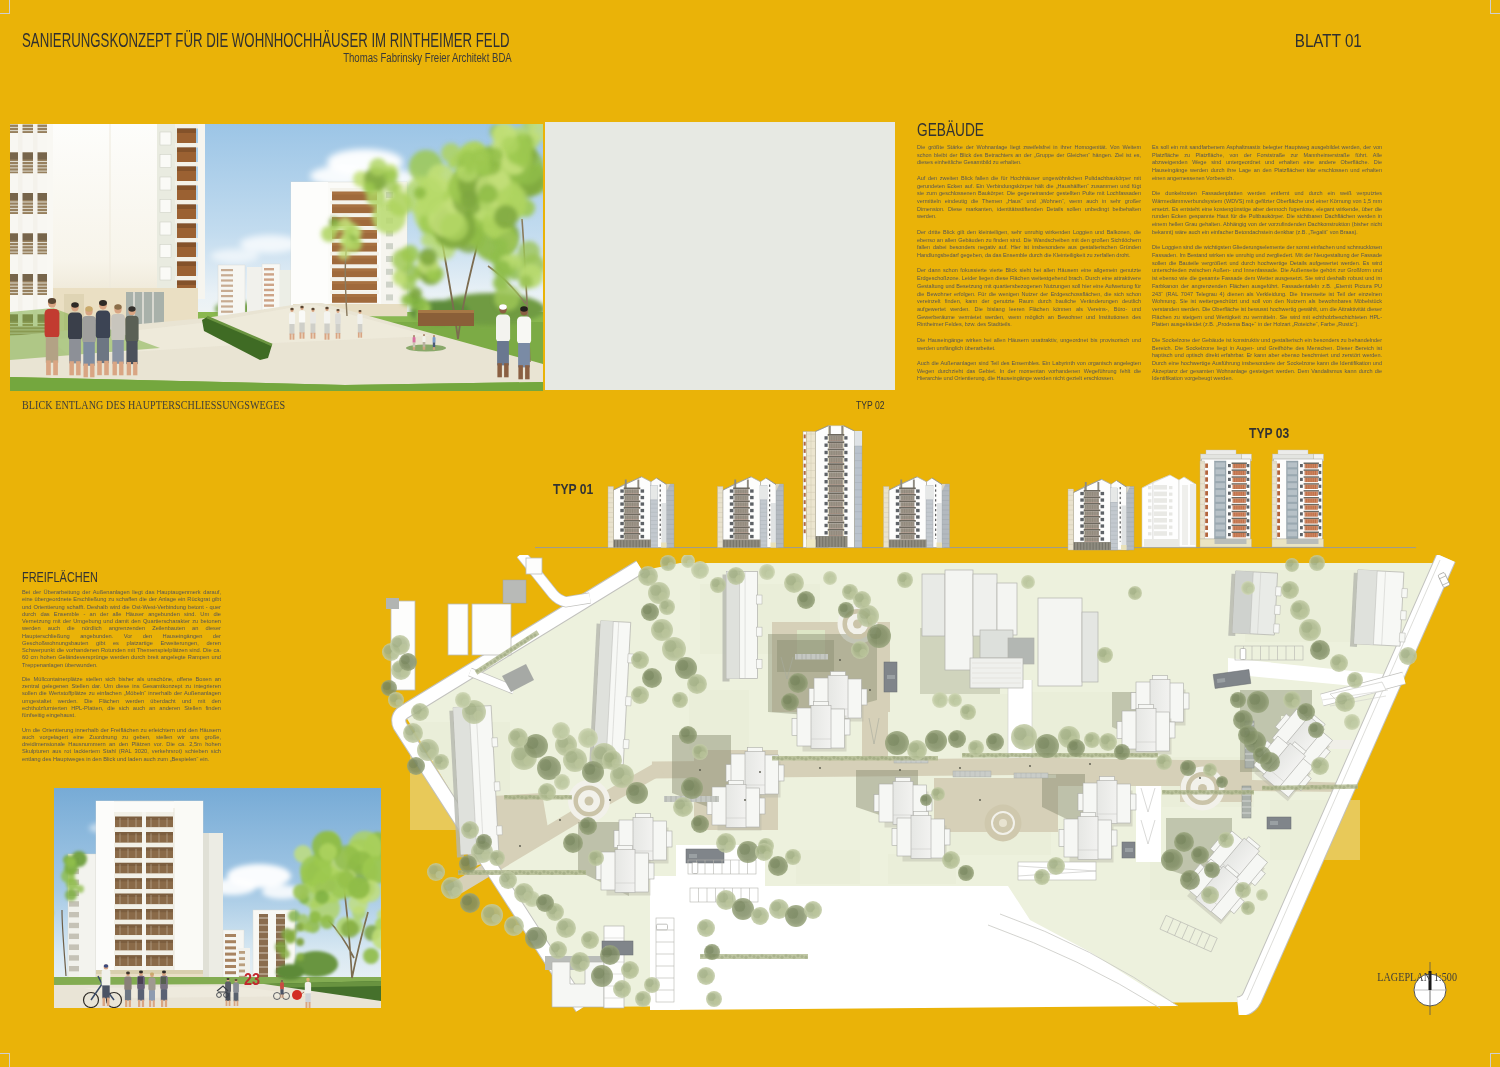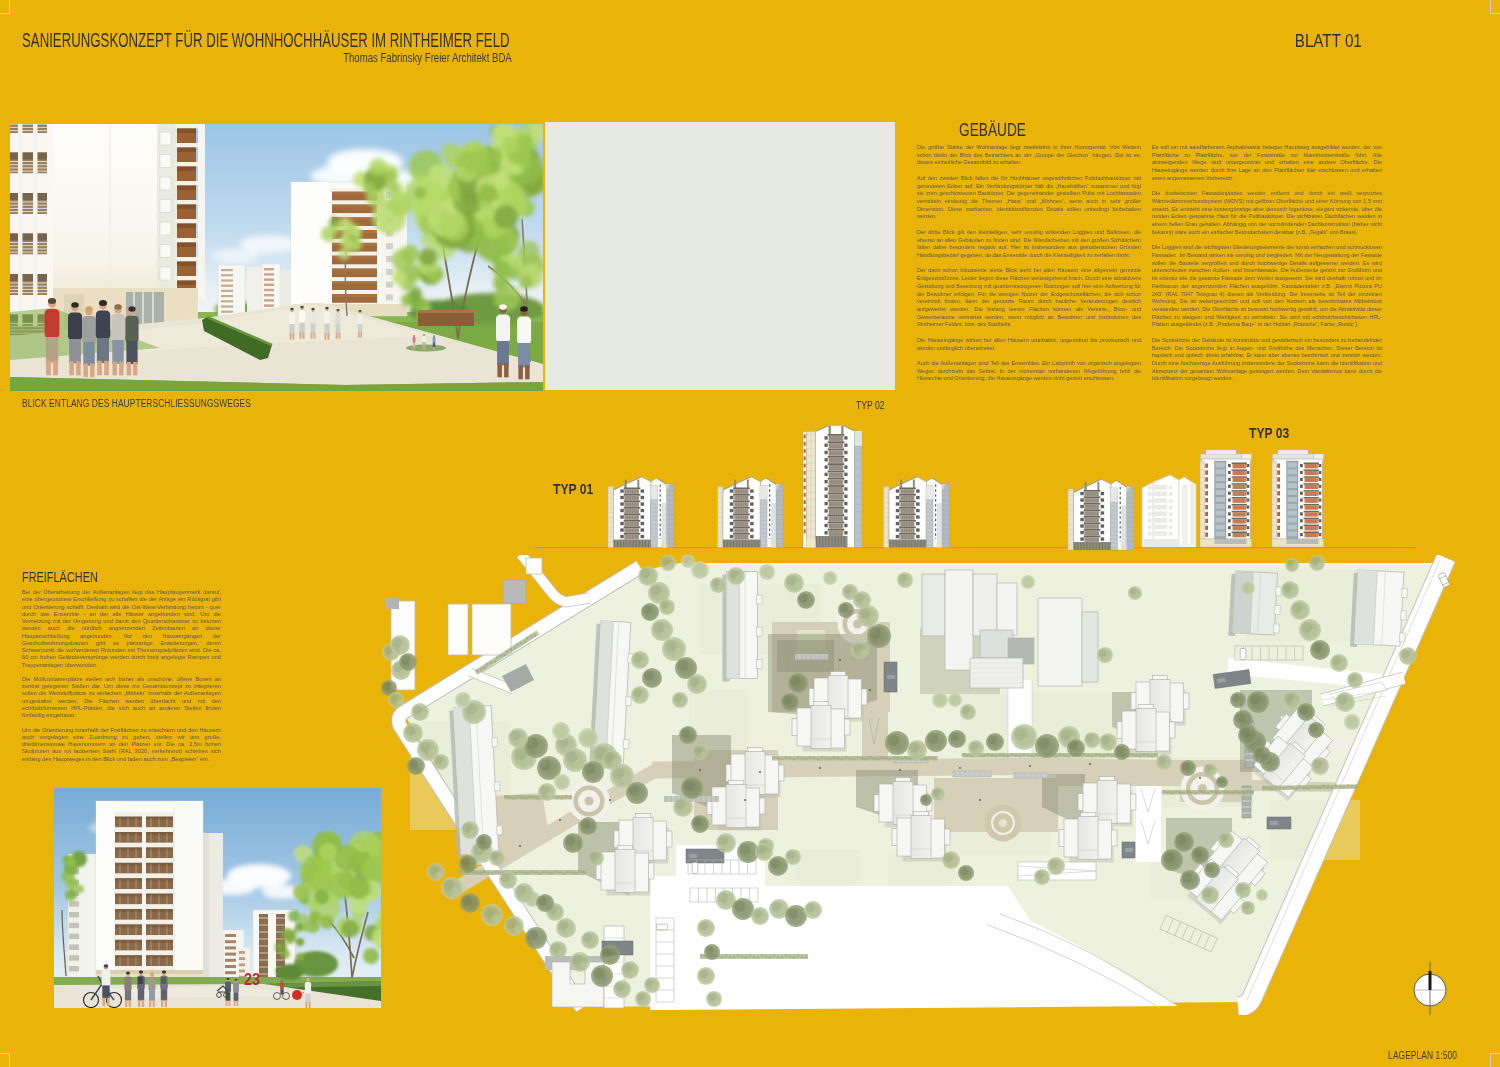--- a/index.html
+++ b/index.html
@@ -3,21 +3,21 @@
 <meta charset="utf-8">
 <style>
   html,body{margin:0;padding:0;background:#fff;}
   #page{position:relative;width:1500px;height:1067px;background:#eab308;overflow:hidden;
     font-family:"Liberation Sans",sans-serif;}
   .cond{transform-origin:0 50%;display:inline-block;white-space:nowrap;}
   .tiny{font-size:5.5px;line-height:7.72px;color:#575757;text-align:justify;}
   .tiny p{margin:0 0 7.7px 0;}
   .tiny2{font-size:5.7px;line-height:7.25px;color:#575757;text-align:justify;}
   .tiny2 p{margin:0 0 7.2px 0;}
-  .cap{font-size:10px;color:#3c3c3c;letter-spacing:0.1px;}
+  .cap{font-size:12px;color:#3c3c3c;letter-spacing:0.1px;font-family:Liberation Serif, serif;}
 </style>
 </head>
 <body>
 <div id="page">
 
 <div style="position:absolute;left:22px;top:28px;font-size:20.5px;color:#303030;"><span class="cond" style="transform:scaleX(0.645);">SANIERUNGSKONZEPT FÜR DIE WOHNHOCHHÄUSER IM RINTHEIMER FELD</span></div>
 
 <div style="position:absolute;left:212px;top:51px;width:300px;text-align:right;font-size:12px;color:#3a3a3a;"><span class="cond" style="transform:scaleX(0.8);transform-origin:100% 50%;">Thomas Fabrinsky Freier Architekt BDA</span></div>
 
 <div style="position:absolute;left:1278px;top:30px;width:200px;font-size:19px;color:#303030;"><span class="cond" style="transform:scaleX(0.8);transform-origin:100% 50%;">BLATT 01</span></div>
@@ -546,21 +546,21 @@
         <rect x="507.0" y="192.4" width="14.1" height="28.1" rx="4.2" fill="#f8f8f4"></rect>
         <rect x="508.1" y="219.0" width="11.8" height="24.4" fill="#7a8ba5"></rect>
         <rect x="508.4" y="241.2" width="4.5" height="14.1" fill="#8a5f42"></rect>
         <rect x="515.1" y="241.2" width="4.5" height="14.1" fill="#8a5f42"></rect>
       </svg></div>
 
 <div style="position:absolute;left:545px;top:122px;width:350px;height:268px;background:#e7e9e3;"></div>
 
 <div class="cap" style="position:absolute;left:22px;top:398px;"><span class="cond" style="transform:scaleX(0.84);">BLICK ENTLANG DES HAUPTERSCHLIESSUNGSWEGES</span></div>
 
-<div style="position:absolute;left:917px;top:120px;font-size:18px;color:#333;margin-left:42px;"><span class="cond" style="transform:scaleX(0.76);">GEBÄUDE</span></div>
+<div style="position:absolute;left:917px;top:120px;font-size:18px;color:#333;"><span class="cond" style="transform:scaleX(0.76);">GEBÄUDE</span></div>
 
 <div class="tiny" style="position:absolute;left:917px;top:144px;width:224px;">
 <p>Die größte Stärke der Wohnanlage liegt zweifelsfrei in ihrer Homogenität. Von Weitem schon bleibt der Blick des Betrachters an der „Gruppe der Gleichen“ hängen. Ziel ist es, dieses einheitliche Gesamtbild zu erhalten.</p>
 <p>Auf den zweiten Blick fallen die für Hochhäuser ungewöhnlichen Pultdachbaukörper mit gerundeten Ecken auf. Ein Verbindungskörper hält die „Haushälften“ zusammen und fügt sie zum geschlossenen Baukörper. Die gegeneinander gestellten Pulte mit Lochfassaden vermitteln eindeutig die Themen „Haus“ und „Wohnen“, wenn auch in sehr großer Dimension. Diese markanten, identitätsstiftenden Details sollen unbedingt beibehalten werden.</p>
 <p>Der dritte Blick gilt den kleinteiligen, sehr unruhig wirkenden Loggien und Balkonen, die ebenso an allen Gebäuden zu finden sind. Die Wandscheiben mit den großen Sichtlöchern fallen dabei besonders negativ auf. Hier ist insbesondere aus gestalterischen Gründen Handlungsbedarf gegeben, da das Ensemble durch die Kleinteiligkeit zu zerfallen droht.</p>
 <p>Der dann schon fokussierte vierte Blick sieht bei allen Häusern eine allgemein genutzte Erdgeschoßzone. Leider liegen diese Flächen weitestgehend brach. Durch eine attraktivere Gestaltung und Besetzung mit quartiersbezogenen Nutzungen soll hier eine Aufwertung für die Bewohner erfolgen. Für die wenigen Nutzer der Erdgeschossflächen, die sich schon vereinzelt finden, kann der genutzte Raum durch bauliche Veränderungen deutlich aufgewertet werden. Die bislang leeren Flächen können als Vereins-, Büro- und Gewerberäume vermietet werden, wenn möglich an Bewohner und Institutionen des Rintheimer Feldes, bzw. des Stadtteils.</p>
 <p>Die Hauseingänge wirken bei allen Häusern unattraktiv, ungeordnet bis provisorisch und werden umfänglich überarbeitet.</p>
 <p>Auch die Außenanlagen sind Teil des Ensembles. Ein Labyrinth von organisch angelegten Wegen durchzieht das Gebiet. In der momentan vorhandenen Wegeführung fehlt die Hierarchie und Orientierung, die Hauseingänge werden nicht gezielt erschlossen.</p>
 </div>
 
@@ -2058,15 +2058,15 @@
         <circle cx="980" cy="800" r="0.9" fill="#55554a"></circle>
         <circle cx="1200" cy="778" r="0.9" fill="#55554a"></circle>
         <circle cx="870" cy="690" r="0.9" fill="#55554a"></circle>
         <circle cx="840" cy="660" r="0.9" fill="#55554a"></circle>
         <circle cx="1430" cy="990" r="16" fill="#fff" stroke="#555" stroke-width="1"></circle>
         <line x1="1430" y1="962" x2="1430" y2="1018" stroke="#555" stroke-width="0.8"></line>
         <line x1="1413" y1="990" x2="1447" y2="990" stroke="#999" stroke-width="0.6"></line>
         <rect x="1428.5" y="971" width="3" height="19" fill="#1a1a1a"></rect>
       </svg></div>
 
-<div class="cap" style="position:absolute;left:1257px;top:1050px;width:200px;text-align:right;"><span class="cond" style="transform:scaleX(0.84);transform-origin:100% 50%;">LAGEPLAN  1:500</span></div>
+<div class="cap" style="position:absolute;left:1257px;top:970px;width:200px;text-align:right;"><span class="cond" style="transform:scaleX(0.84);transform-origin:100% 50%;">LAGEPLAN  1:500</span></div>
 
 </div>
 
 </body></html>

